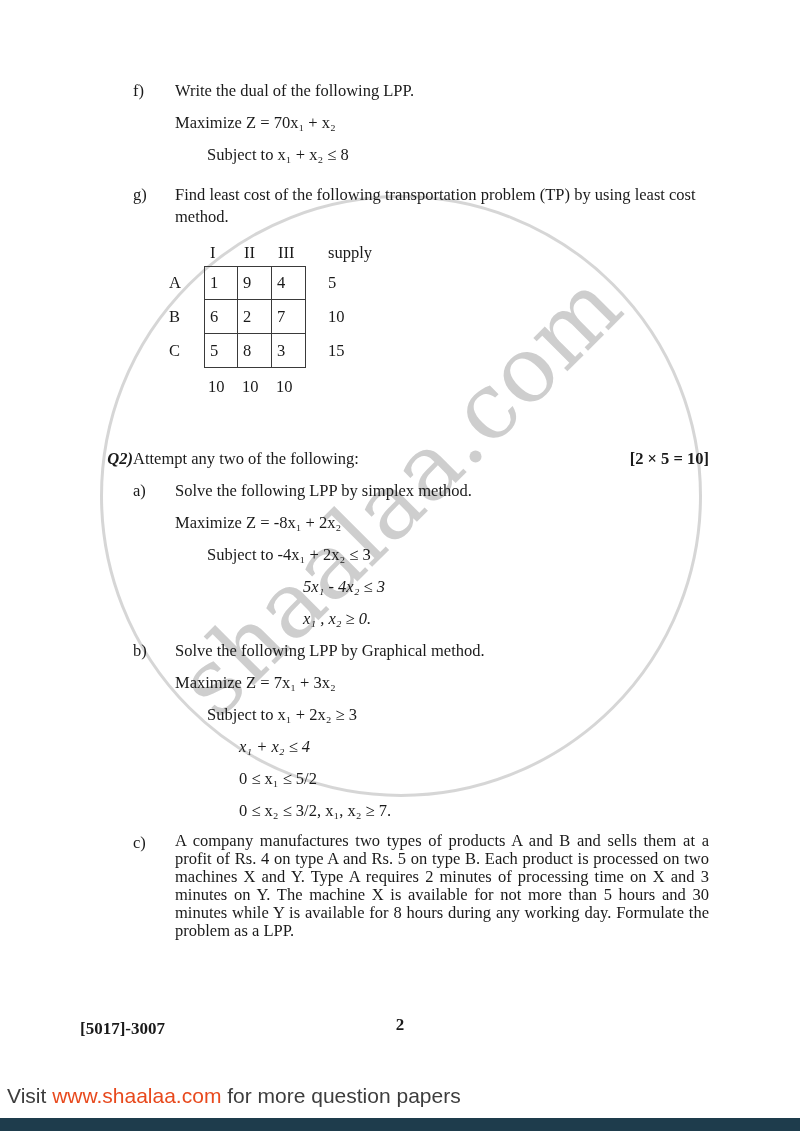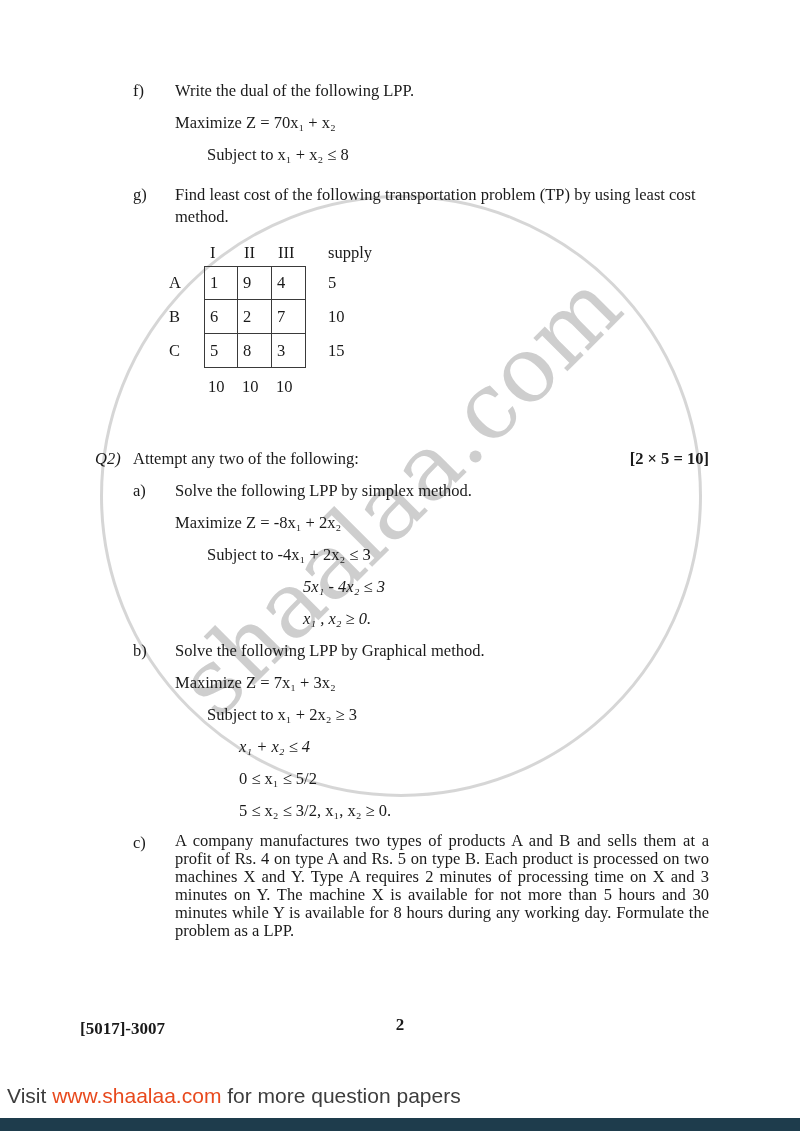--- a/index.html
+++ b/index.html
@@ -26,21 +26,21 @@
   .qbody{flex:1;min-width:0;}
   .mline{margin-top:10px;}
   .ml32{margin-left:32px;}
   .ml118{margin-left:64px;}
   .ml128{margin-left:128px;}
   .ital{font-style:italic;}
   .mt10{margin-top:10px;}
   .mt18{margin-top:18px;}
   
   .q2row{display:flex;margin-top:46px;}
-  .q2label{flex:0 0 38px;font-weight:normal;font-style:italic;}
+  .q2label{flex:0 0 38px;font-weight:bold;font-style:italic;text-align:right;}
   .q2text{flex:1;}
   .q2marks{font-weight:bold;text-align:center;}
   
   .tbl{
     display:grid;margin-top:12px;margin-left:-6px;
     grid-template-columns:35px 34px 34px 34px 22px 60px;
     grid-auto-rows:auto;align-items:stretch;
   }
   .tbl .hdr{height:26px;line-height:26px;padding-left:6px;}
   .tbl .hdr-supply{height:26px;line-height:26px;}
@@ -150,21 +150,21 @@
     </div>
 
     <div class="qrow mt10">
       <div class="qlabel">b)</div>
       <div class="qbody">
         <div>Solve the following LPP by Graphical method.</div>
         <div class="mline">Maximize Z = 7x₁ + 3x₂</div>
         <div class="mline ml32">Subject to x₁ + 2x₂ ≥ 3</div>
         <div class="mline ml118 ital">x₁ + x₂ ≤ 4</div>
         <div class="mline ml118">0 ≤ x₁ ≤ 5/2</div>
-        <div class="mline ml118">5 ≤ x₂ ≤ 3/2, x₁, x₂ ≥ 0.</div>
+        <div class="mline ml118">0 ≤ x₂ ≤ 3/2, x₁, x₂ ≥ 7.</div>
       </div>
     </div>
 
     <div class="qrow mt10">
       <div class="qlabel">c)</div>
       <div class="qbody">
         <div class="just">A company manufactures two types of products A and B and sells them at a profit of Rs. 4 on type A and Rs. 5 on type B. Each product is processed on two machines X and Y. Type A requires 2 minutes of processing time on X and 3 minutes on Y. The machine X is available for not more than 5 hours and 30 minutes while Y is available for 8 hours during any working day. Formulate the problem as a LPP.</div>
       </div>
     </div>
 

